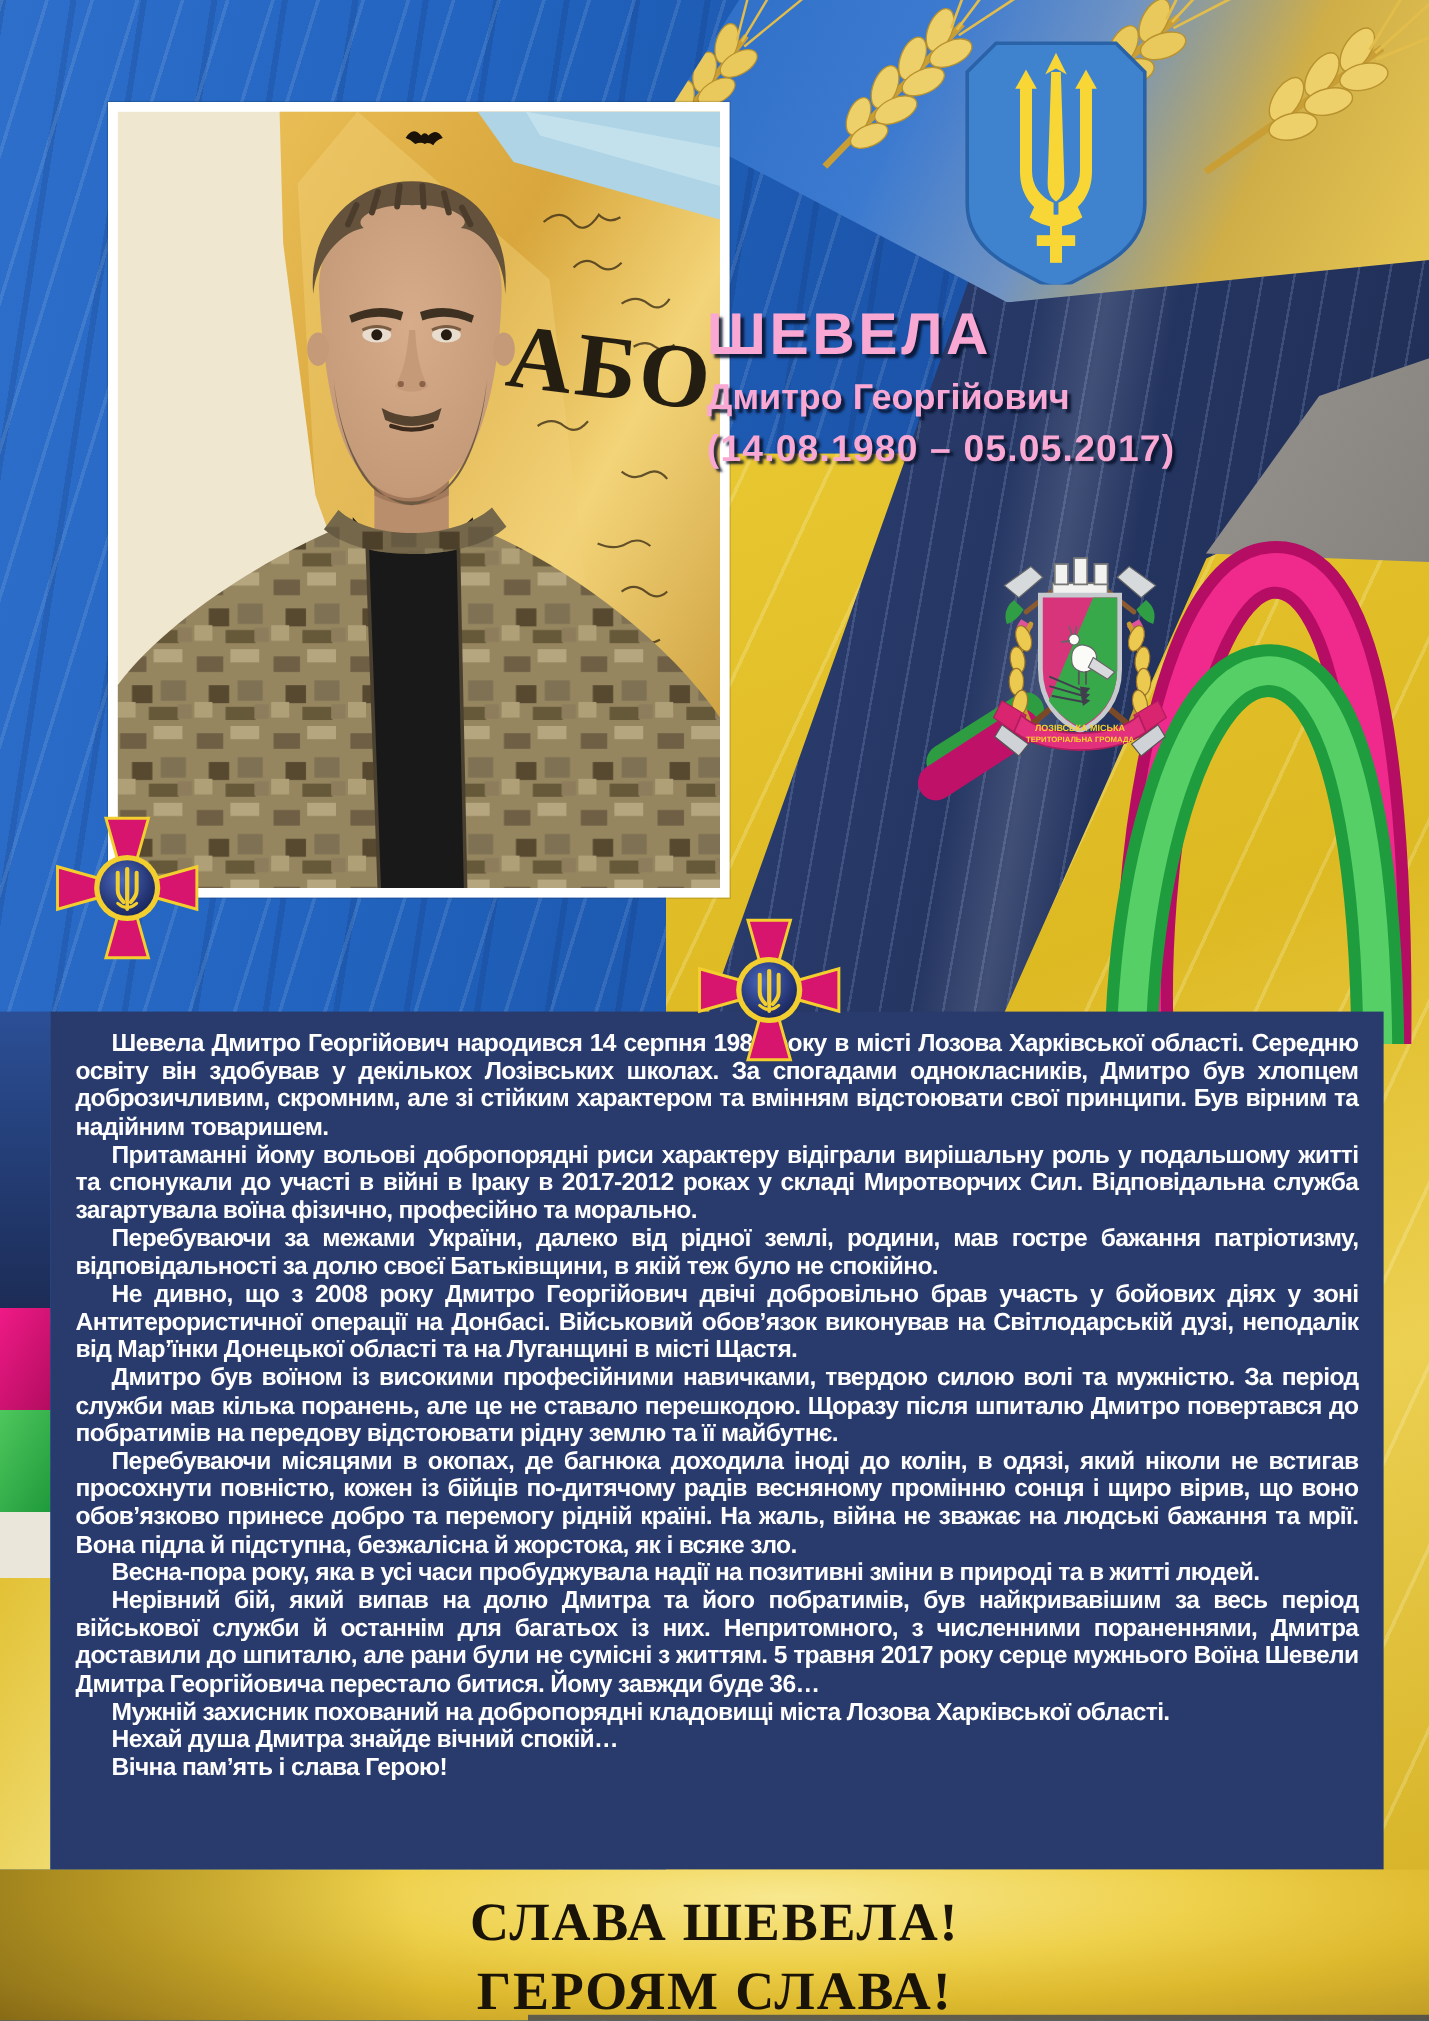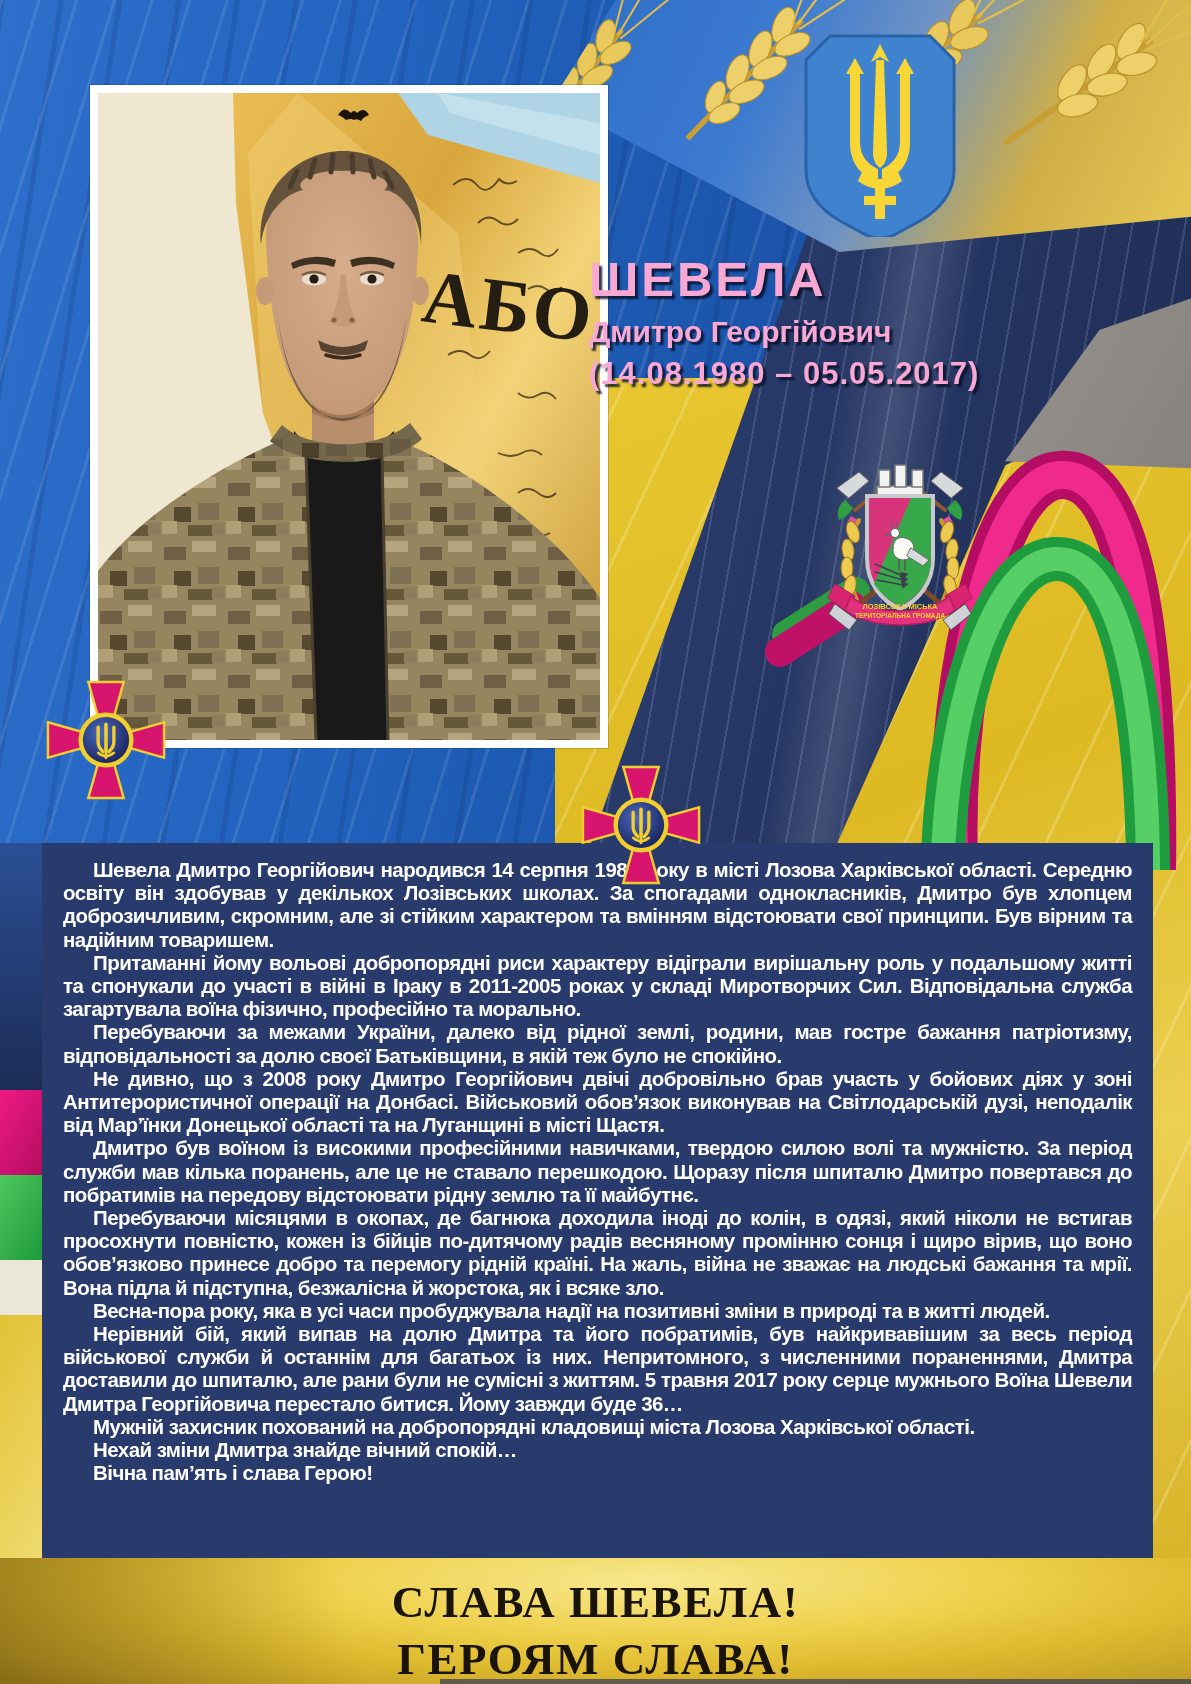--- a/index.html
+++ b/index.html
@@ -383,29 +383,29 @@
       <path d="M70,49 v15 c0,5 -3,8 -5,10" stroke-width="3.4"></path>
       <path d="M62,46 v26" stroke-width="3.6"></path>
       <path d="M54,75 q8,7 16,0" stroke-width="2.6"></path>
       <path d="M62,72 v8" stroke-width="3"></path>
     </g>
   </svg>
 
   <section class="abs bio-panel">
     <div>
         <p>Шевела Дмитро Георгійович народився 14 серпня 1980 року в місті Лозова Харківської області.  Середню освіту він здобував у декількох Лозівських школах. За спогадами однокласників, Дмитро був хлопцем доброзичливим, скромним, але зі стійким характером та вмінням відстоювати свої принципи. Був вірним та надійним товаришем.</p>
-        <p>Притаманні йому вольові добропорядні риси характеру відіграли вирішальну роль у подальшому житті та спонукали до участі в війні в Іраку в 2011-2005 роках у складі Миротворчих Сил. Відповідальна служба загартувала воїна фізично,  професійно та морально.</p>
+        <p>Притаманні йому вольові добропорядні риси характеру відіграли вирішальну роль у подальшому житті та спонукали до участі в війні в Іраку в 2017-2012 роках у складі Миротворчих Сил. Відповідальна служба загартувала воїна фізично,  професійно та морально.</p>
         <p>Перебуваючи за межами України, далеко від рідної землі, родини, мав гостре бажання патріотизму, відповідальності за долю своєї Батьківщини, в якій теж було не спокійно.</p>
         <p>Не дивно, що з 2008 року Дмитро Георгійович двічі добровільно брав  участь у бойових діях у зоні Антитерористичної операції на Донбасі. Військовий обов’язок виконував на Світлодарській дузі, неподалік від Мар’їнки Донецької області та на Луганщині в місті Щастя.</p>
         <p>Дмитро був воїном із високими професійними навичками, твердою силою волі та мужністю. За період служби мав кілька поранень, але це не ставало перешкодою.  Щоразу після шпиталю Дмитро повертався до побратимів на передову відстоювати рідну землю та її майбутнє.</p>
         <p>Перебуваючи місяцями в окопах, де багнюка доходила іноді до колін, в одязі, який ніколи не встигав просохнути  повністю, кожен із бійців по-дитячому радів весняному промінню сонця і щиро вірив, що воно обов’язково принесе добро та перемогу рідній країні.  На жаль, війна не зважає на людські бажання та мрії. Вона підла й підступна, безжалісна й жорстока, як і всяке зло.</p>
         <p>Весна-пора року, яка в усі часи пробуджувала надії на позитивні зміни в природі та в житті людей.</p>
         <p>Нерівний бій, який випав на долю Дмитра та його побратимів, був найкривавішим за весь період військової служби й останнім для багатьох із них. Непритомного, з численними пораненнями, Дмитра доставили до шпиталю, але рани були не сумісні з життям. 5 травня 2017 року серце мужнього Воїна Шевели Дмитра Георгійовича перестало битися. Йому завжди буде 36…</p>
         <p>Мужній захисник похований на добропорядні кладовищі міста Лозова Харківської області.</p>
-        <p>Нехай зміни Дмитра знайде вічний спокій…</p>
+        <p>Нехай душа Дмитра знайде вічний спокій…</p>
         <p>Вічна пам’ять і слава Герою!</p>
       </div>
   </section>
 
   <div class="abs bottom-band"></div>
   <div class="abs bottom-edge-line"></div>
   <footer class="abs slogan">
     <div>СЛАВА ШЕВЕЛА!</div>
     <div>ГЕРОЯМ СЛАВА!</div>
   </footer>

